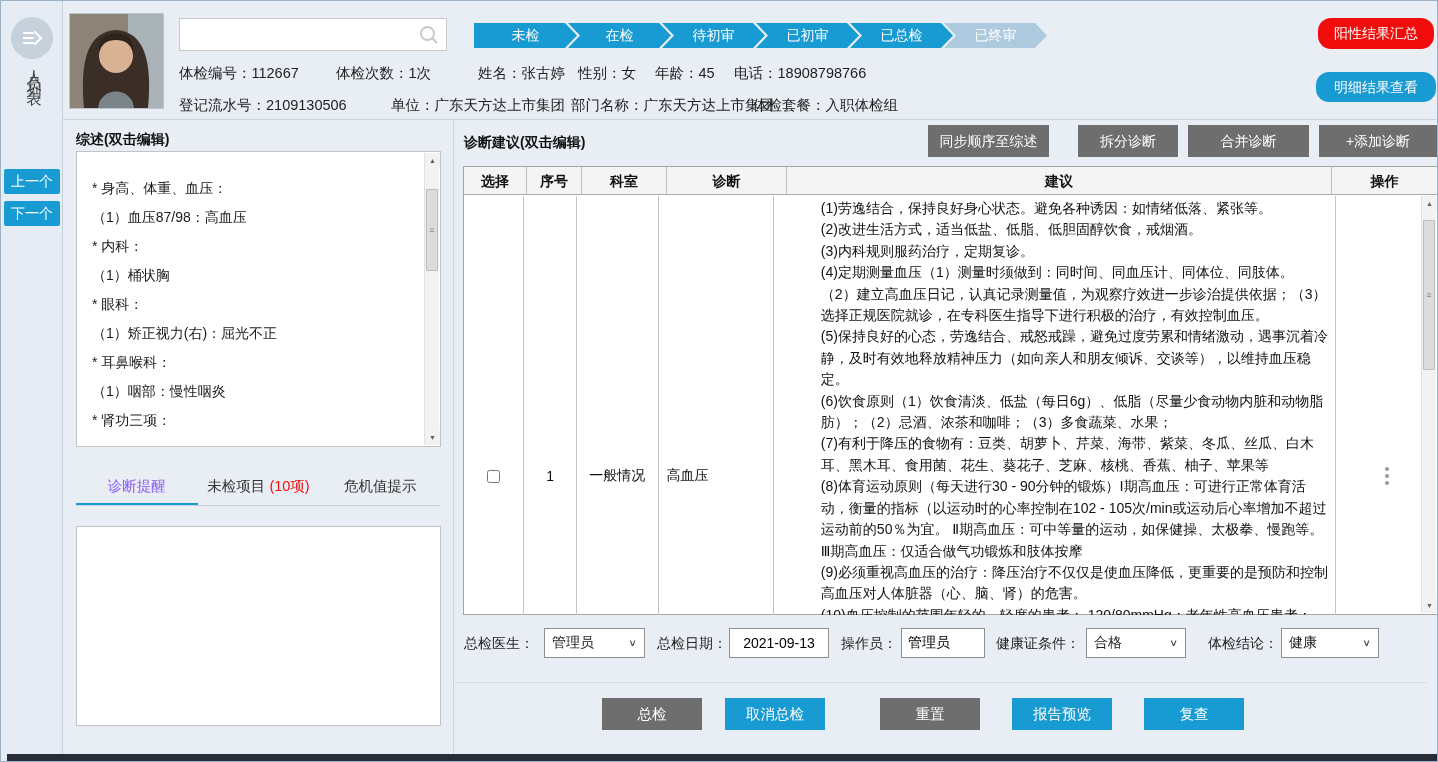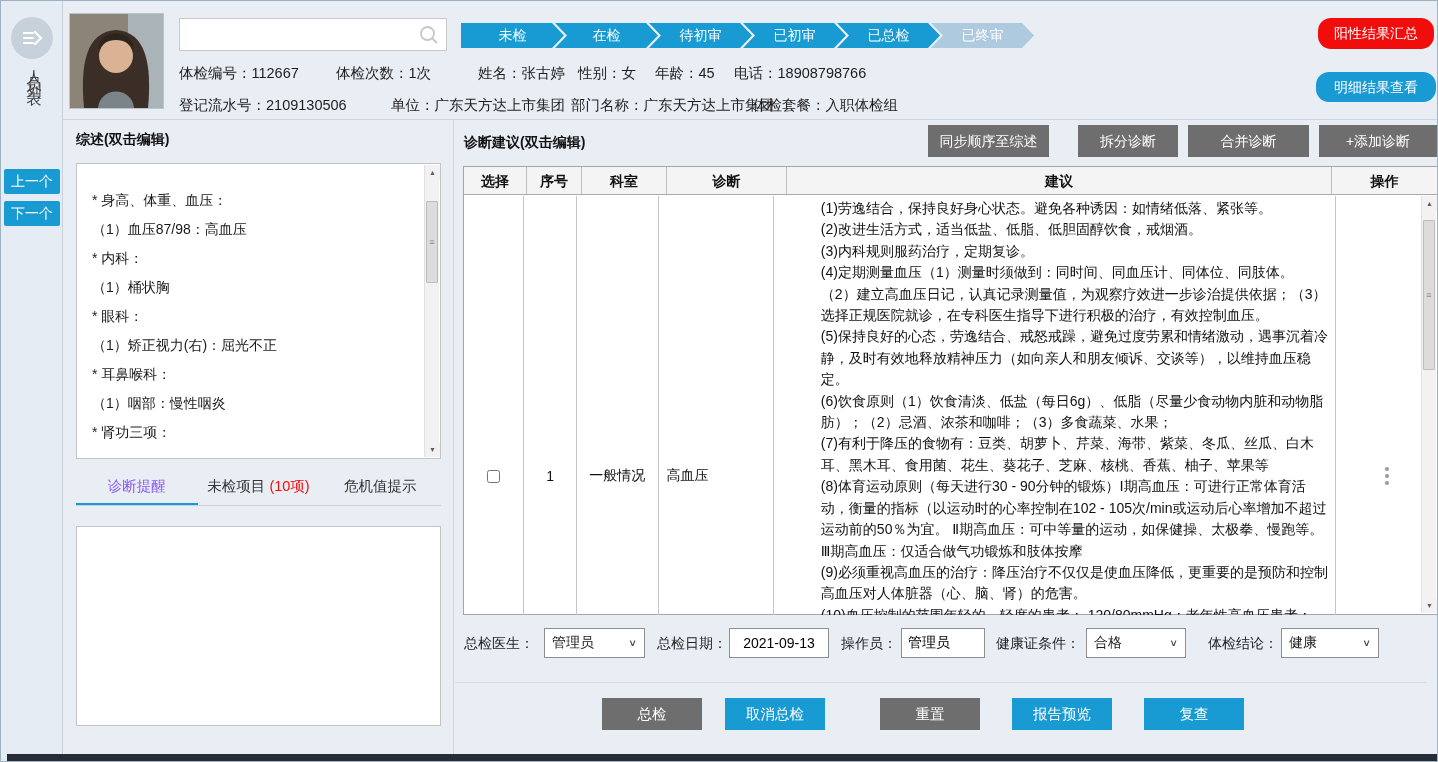--- a/index.html
+++ b/index.html
@@ -20,34 +20,34 @@
 
   
   .header { position:absolute; left:62px; top:0; right:0; height:119px; border-bottom:1px solid #ccd6e0; }
   .photo { position:absolute; left:6px; top:12px; width:95px; height:96px; border:1px solid #b9c4cf; overflow:hidden; }
   .search-wrap { position:absolute; left:116px; top:17px; width:268px; height:33px; background:#fff; border:1px solid #c9c9c9; }
   .search-wrap input { position:absolute; inset:0; border:none; outline:none; padding:0 34px 0 8px; font-size:14px; background:transparent; }
   .search-ic { position:absolute; right:6px; top:5px; cursor:pointer; }
   .steps { position:absolute; left:398px; top:22px; height:25px; white-space:nowrap; font-size:0; }
   .step { display:inline-block; vertical-align:top; width:103px; height:25px; line-height:25px; text-align:center; font-size:14px; color:#fff; background:#189ad3;
           clip-path:polygon(0 0, calc(100% - 12px) 0, 100% 50%, calc(100% - 12px) 100%, 0 100%, 12px 50%); margin-left:-9px; }
-  .step.first { clip-path:polygon(0 0, calc(100% - 12px) 0, 100% 50%, calc(100% - 12px) 100%, 0 100%); margin-left:0; }
+  .step.first { clip-path:polygon(0 0, calc(100% - 12px) 0, 100% 50%, calc(100% - 12px) 100%, 0 100%); margin-left:13px; }
   .step.inactive { background:#aecadf; }
   .hbtn { position:absolute; color:#fff; font-size:14px; text-align:center; cursor:pointer;border-radius:13px; }
   .hbtn.red  { left:1255px; top:17px; width:116px; height:31px; line-height:31px; background:#f20d0d; }
   .hbtn.blue { left:1253px; top:71px; width:120px; height:30px; line-height:30px; background:#189ad3; }
   .info-row { position:absolute; left:0; right:0; height:18px; font-size:14.5px; color:#1d1d1d; }
   .info-row.r1 { top:63px; } .info-row.r2 { top:95px; }
   .info-item { position:absolute; white-space:nowrap; }
 
   
   .lpanel { position:absolute; left:62px; top:119px; width:391px; bottom:0; border-right:1px solid #ccd6e0; }
   .panel-title { font-weight:bold; font-size:14px; color:#111; }
   .lpanel .panel-title { position:absolute; left:13px; top:11px; }
-  .summary-box { position:absolute; left:13px; top:31px; width:365px; height:296px; background:#fff; border:1px solid #c3c3c3; overflow:hidden;margin-top:12px; }
+  .summary-box { position:absolute; left:13px; top:31px; width:365px; height:296px; background:#fff; border:1px solid #c3c3c3; overflow:hidden; }
   .sum-line { position:relative; margin:0 30px 0 15px; font-size:14px; color:#1a1a1a; line-height:29px; white-space:nowrap; }
   .sum-pad { height:22px; }
   
   .sbar { position:absolute; top:1px; bottom:1px; right:1px; width:15px; background:#f2f2f2; border-left:1px solid #e0e0e0; }
   .sbar .arr { position:absolute; left:0; width:15px; height:15px; font-size:7px; color:#606060; text-align:center; line-height:15px; background:#f2f2f2; }
   .sbar .arr.up { top:0; } .sbar .arr.dn { bottom:0; }
   .sbar .thumb { position:absolute; left:1px; width:12px; background:#dcdcdc; border:1px solid #bdbdbd; border-radius:1px; }
   .sbar .thumb::after { content:"≡"; position:absolute; left:0; right:0; top:50%; transform:translateY(-55%); text-align:center; font-size:9px; color:#8a8a8a; line-height:8px; }
   .tabs { position:absolute; left:13px; top:350px; width:365px; height:36px; display:flex; border-bottom:1px solid #c9d3dd; }
   .tab { flex:1; text-align:center; font-size:14.5px; color:#333; line-height:32px; cursor:pointer; white-space:nowrap; }

